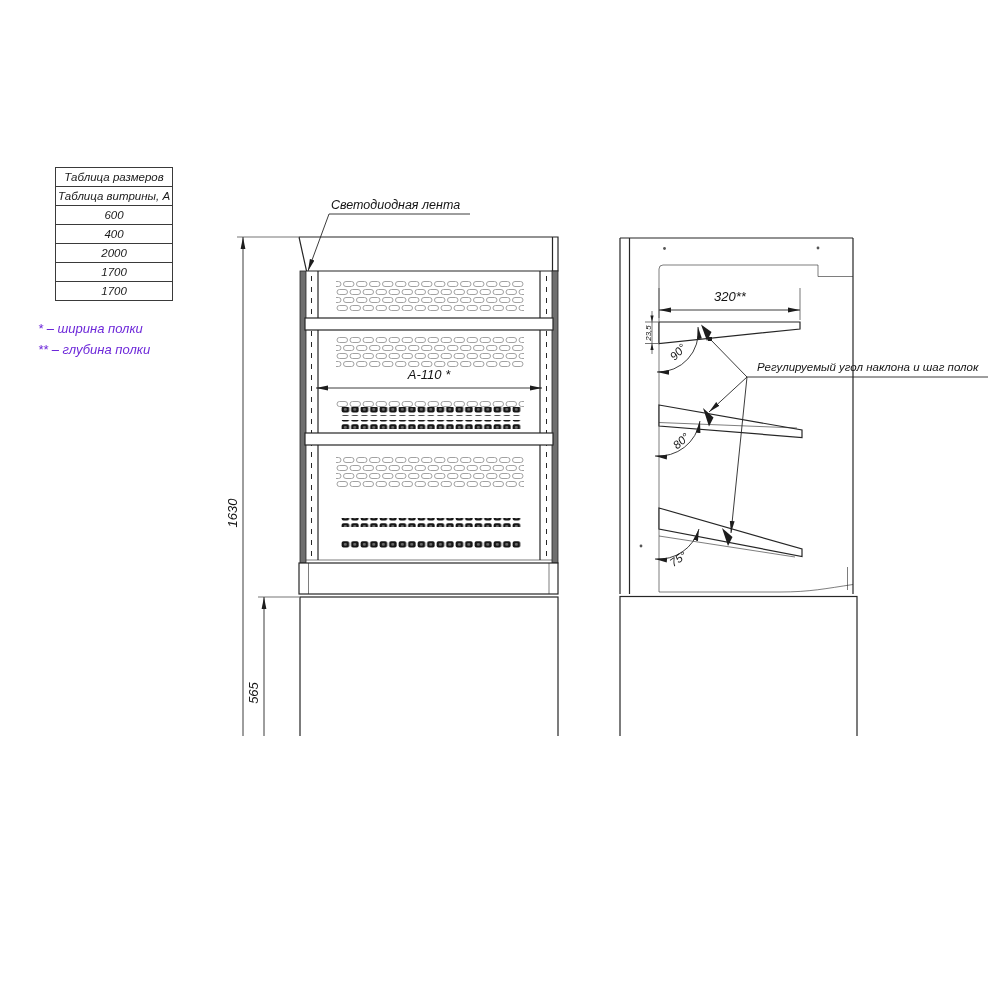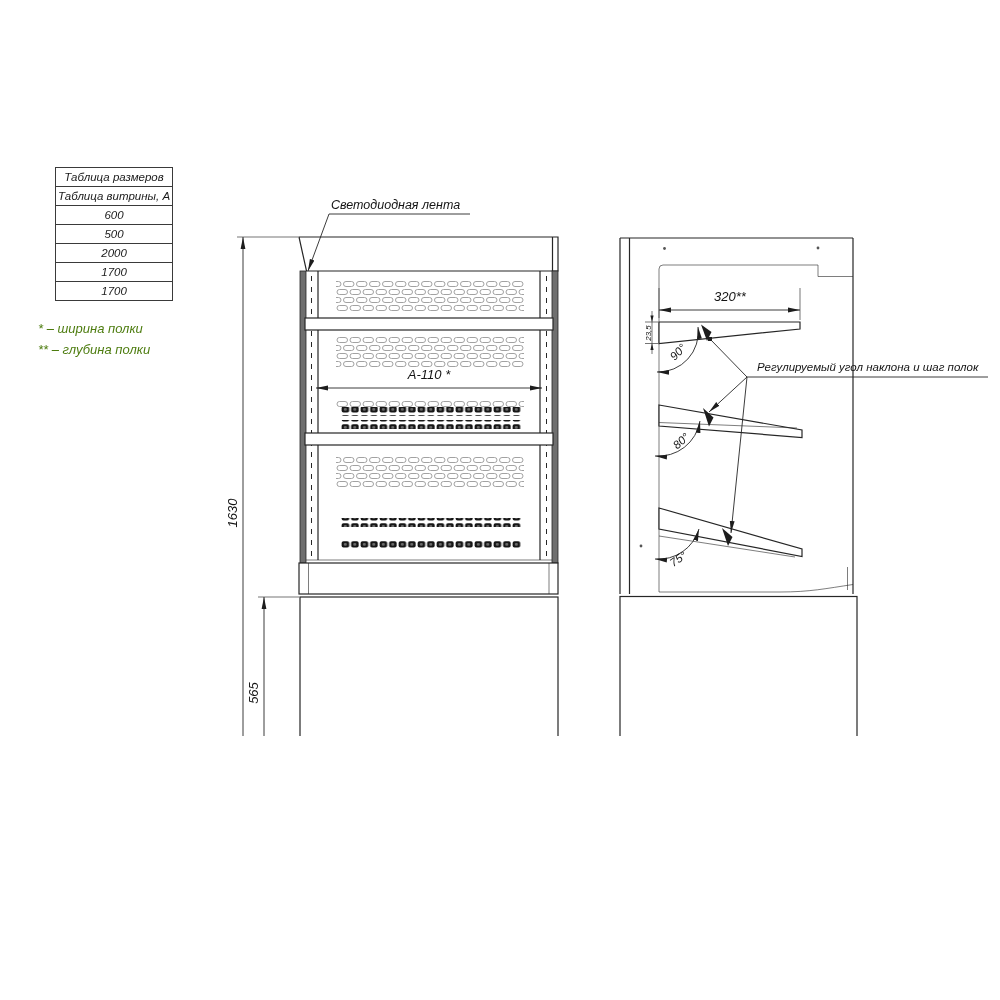--- a/index.html
+++ b/index.html
@@ -5,21 +5,21 @@
   html,body{margin:0;padding:0;background:#ffffff;}
   #stage{position:relative;width:1000px;height:736px;background:#fff;overflow:hidden;
          font-family:"Liberation Sans",sans-serif;}
   
   #size-table{position:absolute;left:55px;top:167px;width:118px;border-collapse:collapse;
               font-style:italic;color:#1a1a1a;}
   #size-table td{border:1px solid #3a3a3a;text-align:center;font-size:11.5px;
                  height:18px;padding:0 2px;white-space:nowrap;}
   
   #legend{position:absolute;left:38px;top:318px;font-style:italic;font-size:13px;
-          color:#4d7c0f;line-height:21px;white-space:nowrap;}
+          color:#6d28d9;line-height:21px;white-space:nowrap;}
   
   #drawing{position:absolute;left:0;top:0;width:1000px;height:1000px;}
   .obj{stroke:#262626;stroke-width:1.2;fill:none;}
   .objf{stroke:#262626;stroke-width:1.2;fill:#ffffff;}
   .thin{stroke:#262626;stroke-width:0.6;fill:none;}
   .ext{stroke:#3a3a3a;stroke-width:0.7;fill:none;}
   .diml{stroke:#262626;stroke-width:0.9;fill:none;}
   .dash{stroke:#262626;stroke-width:1;fill:none;stroke-dasharray:5 6;}
   .blackfill{fill:#1d1d1d;stroke:none;}
   text{font-family:"Liberation Sans",sans-serif;font-style:italic;fill:#141414;}
@@ -38,21 +38,21 @@
         <tr>
           <td>Таблица размеров</td>
         </tr>
     <tr>
           <td>Таблица витрины, А</td>
         </tr>
     <tr>
           <td>600</td>
         </tr>
     <tr>
-          <td>500</td>
+          <td>400</td>
         </tr>
     <tr>
           <td>2000</td>
         </tr>
     <tr>
           <td>1700</td>
         </tr>
     <tr>
           <td>1700</td>
         </tr>

